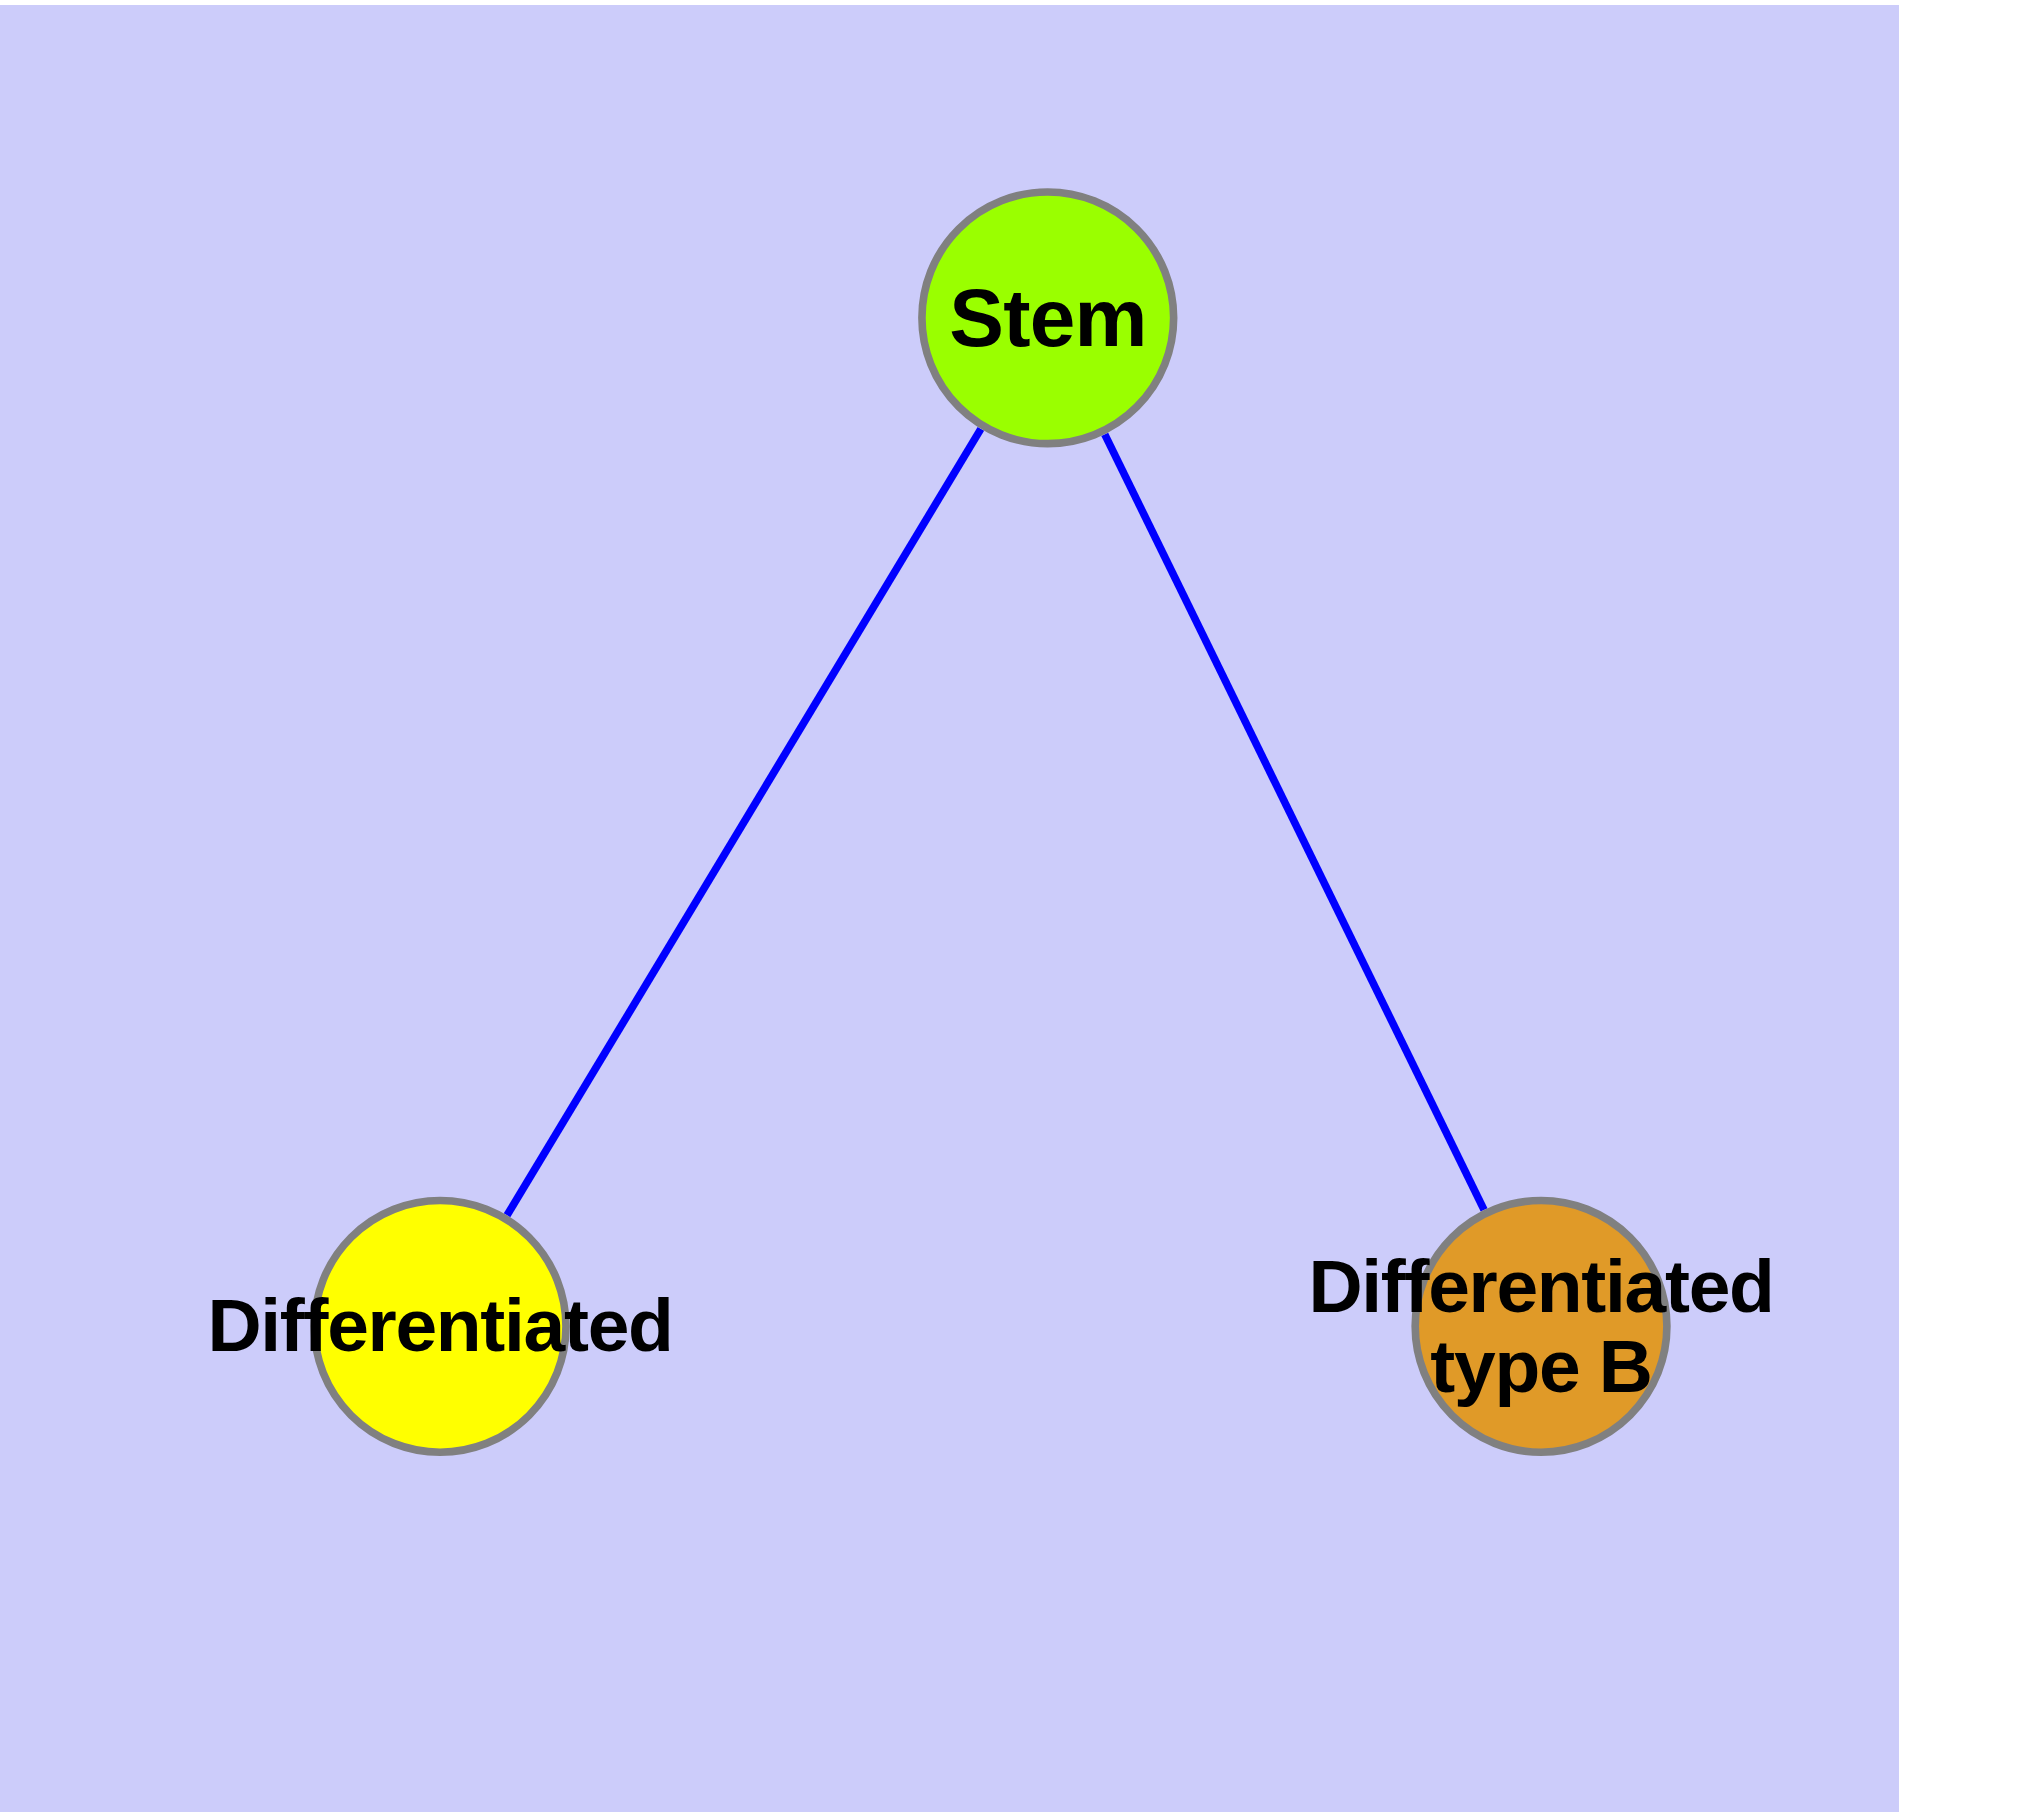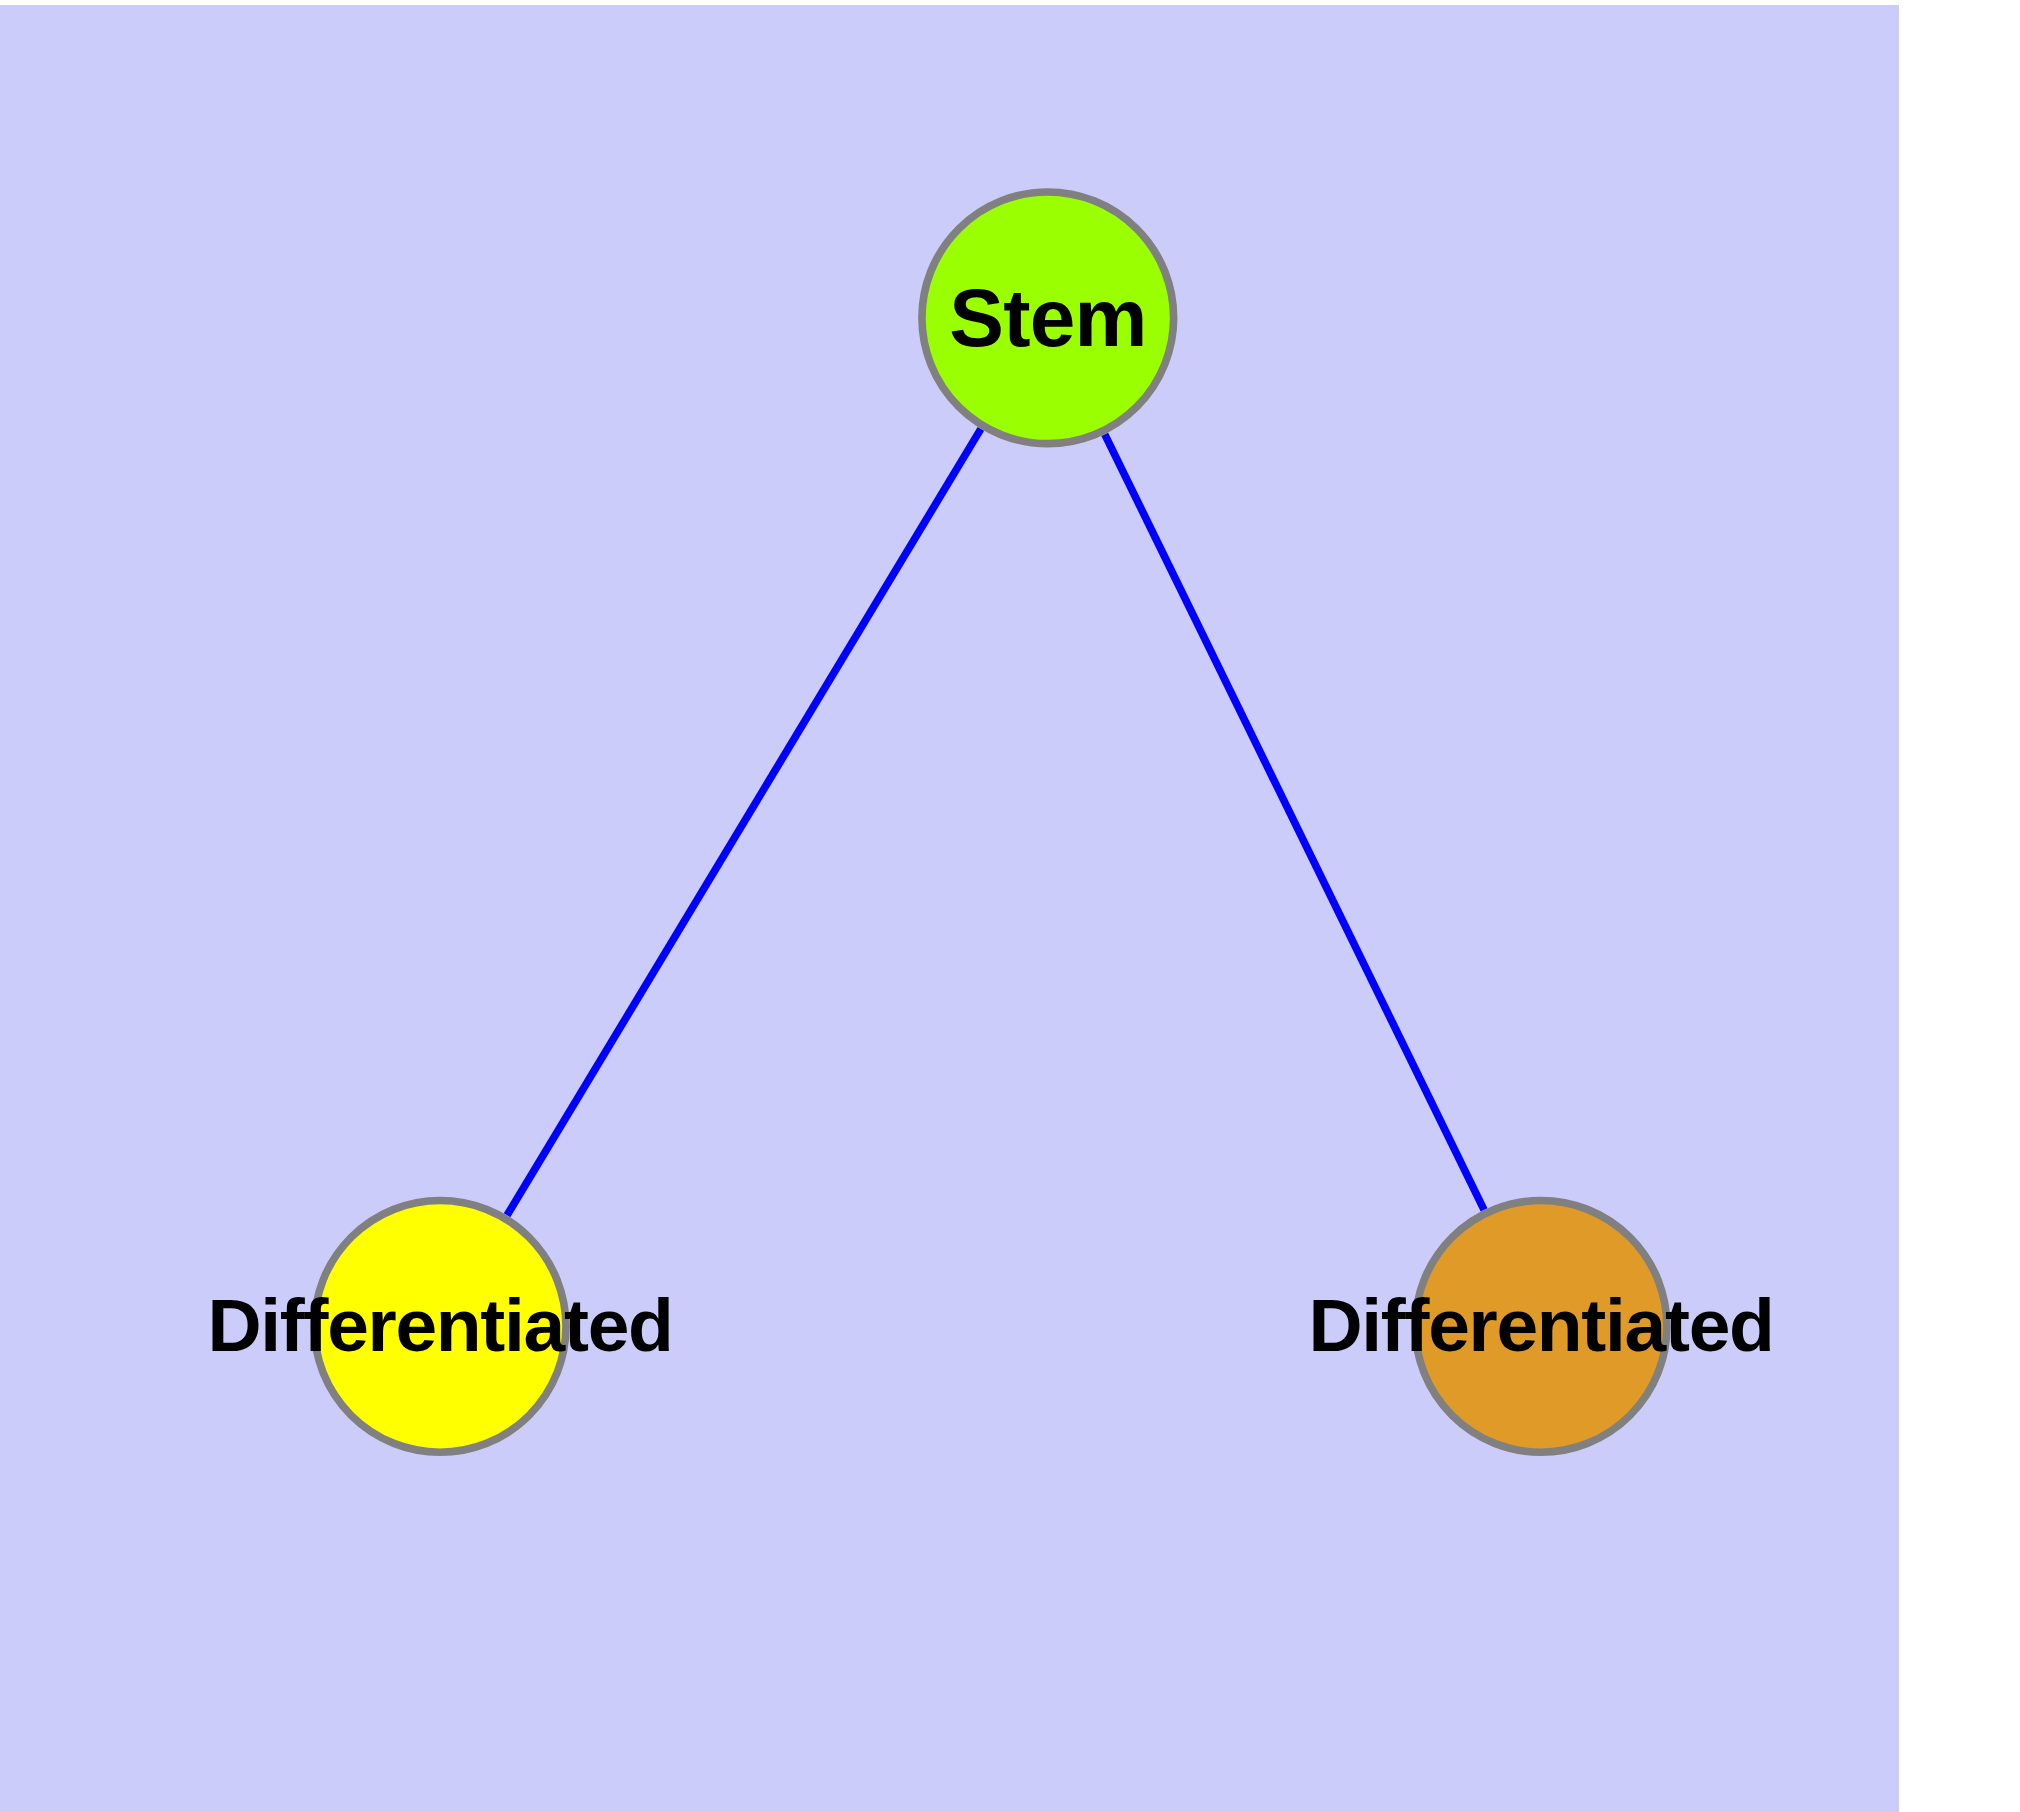--- a/index.html
+++ b/index.html
@@ -65,17 +65,17 @@
     <g id="nodes-layer">
         <circle cx="1236" cy="375" r="148.5" fill="#9aff00" stroke="#808080" stroke-width="9"></circle>
         <circle cx="519" cy="1565" r="148.5" fill="#ffff00" stroke="#808080" stroke-width="9"></circle>
         <circle cx="1818" cy="1565" r="148.5" fill="#e09a28" stroke="#808080" stroke-width="9"></circle>
       </g>
   </svg>
 
   <div id="labels-layer">
       <div class="node-label label-root" style="left: 1048px; top: 318px; font-size: 82px;"><span>Stem</span></div>
       <div class="node-label label-leaf" style="left: 440px; top: 1326px; font-size: 75px;"><span>Differentiated</span><br></div>
-      <div class="node-label label-leaf" style="left: 1541px; top: 1326px; font-size: 75px;"><span>Differentiated</span><br></div>
+      <div class="node-label label-leaf" style="left: 1541px; top: 1326px; font-size: 75px;"><span>Differentiated</span><br><span>type B</span></div>
     </div>
 
 </div>
 
 
 </body></html>

